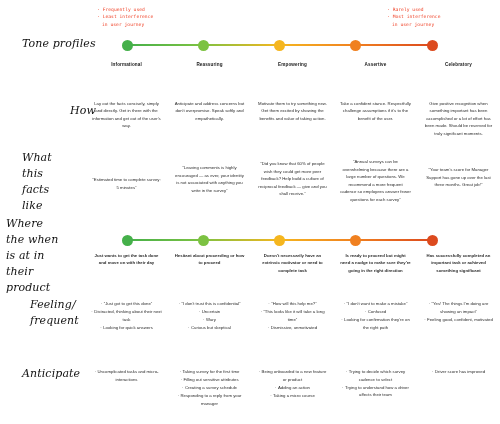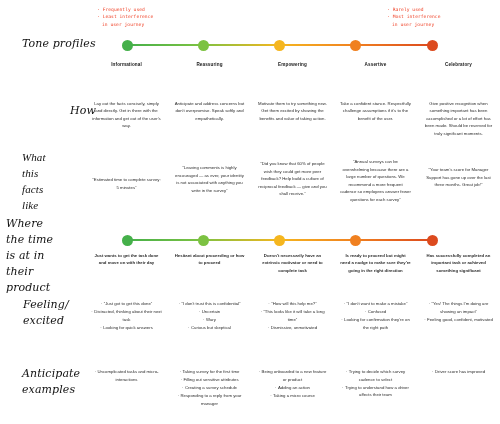--- a/index.html
+++ b/index.html
@@ -171,38 +171,38 @@
   </div>
   <div class="colrow" style="top:100px; align-items:flex-start;">
     <div class="spacer"></div>
     <div class="col cell para">Lay out the facts concisely, simply and directly. Get in there with the information and get out of the user's way.</div>
     <div class="col cell para">Anticipate and address concerns but don't overpromise. Speak softly and empathetically.</div>
     <div class="col cell para">Motivate them to try something new. Get them excited by showing the benefits and value of taking action.</div>
     <div class="col cell para">Take a confident stance. Respectfully challenge assumptions if it's to the benefit of the user.</div>
     <div class="col cell para">Give positive recognition when something important has been accomplished or a lot of effort has been made. Should be reserved for truly significant moments.</div>
   </div>
 
-  <div class="rowlabel" style="left:22px; top:150px;font-family:Liberation Serif, serif;">
+  <div class="rowlabel" style="left:22px; top:150px;">
     <span class="ln">What</span>
     <span class="ln">this</span>
     <span class="ln">facts</span>
     <span class="ln">like</span>
   </div>
   <div class="colrow" style="top:158px; align-items:flex-start;">
     <div class="spacer"></div>
     <div class="col cell quote" style="padding-top:18px;">“Estimated time to complete survey: 5 minutes”</div>
     <div class="col cell quote" style="padding-top:6px;">“Leaving comments is highly encouraged — as ever, your identity is not associated with anything you write in the survey”</div>
     <div class="col cell quote" style="padding-top:2px;">“Did you know that 60% of people wish they could get more peer feedback? Help build a culture of reciprocal feedback — give and you shall receive.”</div>
     <div class="col cell quote" style="padding-top:0px;">“Annual surveys can be overwhelming because there are a large number of questions. We recommend a more frequent cadence so employees answer fewer questions for each survey”</div>
     <div class="col cell quote" style="padding-top:8px;">“Your team's score for Manager Support has gone up over the last three months. Great job!”</div>
   </div>
 
   <div class="rowlabel" style="left:6px; top:216px;">
     <span class="ln">Where</span>
-    <span class="ln">the time</span>
+    <span class="ln">the when</span>
     <span class="ln">is at in</span>
     <span class="ln">their</span>
     <span class="ln">product</span>
   </div>
 
   <div class="scale" style="top:228px;">
     <div class="track"></div>
     <div class="node" style="left: 127px; background: rgb(69, 176, 74);"></div>
     <div class="node" style="left: 203px; background: rgb(124, 194, 66);"></div>
     <div class="node" style="left: 279px; background: rgb(245, 182, 31);"></div>
@@ -212,23 +212,23 @@
 
   <div class="colrow" style="top:252px; align-items:flex-start;">
     <div class="spacer"></div>
     <div class="col cell para" style="font-weight:bold;">Just wants to get the task done and move on with their day</div>
     <div class="col cell para" style="font-weight:bold;">Hesitant about proceeding or how to proceed</div>
     <div class="col cell para" style="font-weight:bold;">Doesn't necessarily have an extrinsic motivator or need to complete task</div>
     <div class="col cell para" style="font-weight:bold;">Is ready to proceed but might need a nudge to make sure they're going in the right direction</div>
     <div class="col cell para" style="font-weight:bold;">Has successfully completed an important task or achieved something significant</div>
   </div>
 
-  <div class="rowlabel" style="left:23px; top:297px;">
+  <div class="rowlabel" style="left:30px; top:297px;">
     <span class="ln">Feeling/</span>
-    <span class="ln">excited</span>
+    <span class="ln">frequent</span>
   </div>
   <div class="colrow" style="top:300px; align-items:flex-start;">
     <div class="spacer"></div>
     <div class="col cell">
       <ul class="bullets">
           <li><span class="bp">·</span><span>“Just got to get this done”</span></li>
           <li><span class="bp">·</span><span>Distracted, thinking about their next task</span></li>
           <li><span class="bp">·</span><span>Looking for quick answers</span></li>
         </ul>
     </div>
@@ -257,21 +257,20 @@
     <div class="col cell">
       <ul class="bullets">
           <li><span class="bp">·</span><span>“Yes! The things I'm doing are showing an impact”</span></li>
           <li><span class="bp">·</span><span>Feeling good, confident, motivated</span></li>
         </ul>
     </div>
   </div>
 
   <div class="rowlabel" style="left:22px; top:366px;">
     <span class="ln">Anticipate</span>
-    <span class="ln">examples</span>
   </div>
   <div class="colrow" style="top:368px; align-items:flex-start;">
     <div class="spacer"></div>
     <div class="col cell">
       <ul class="bullets">
           <li><span class="bp">·</span><span>Uncomplicated tasks and micro-interactions</span></li>
         </ul>
     </div>
     <div class="col cell">
       <ul class="bullets">

